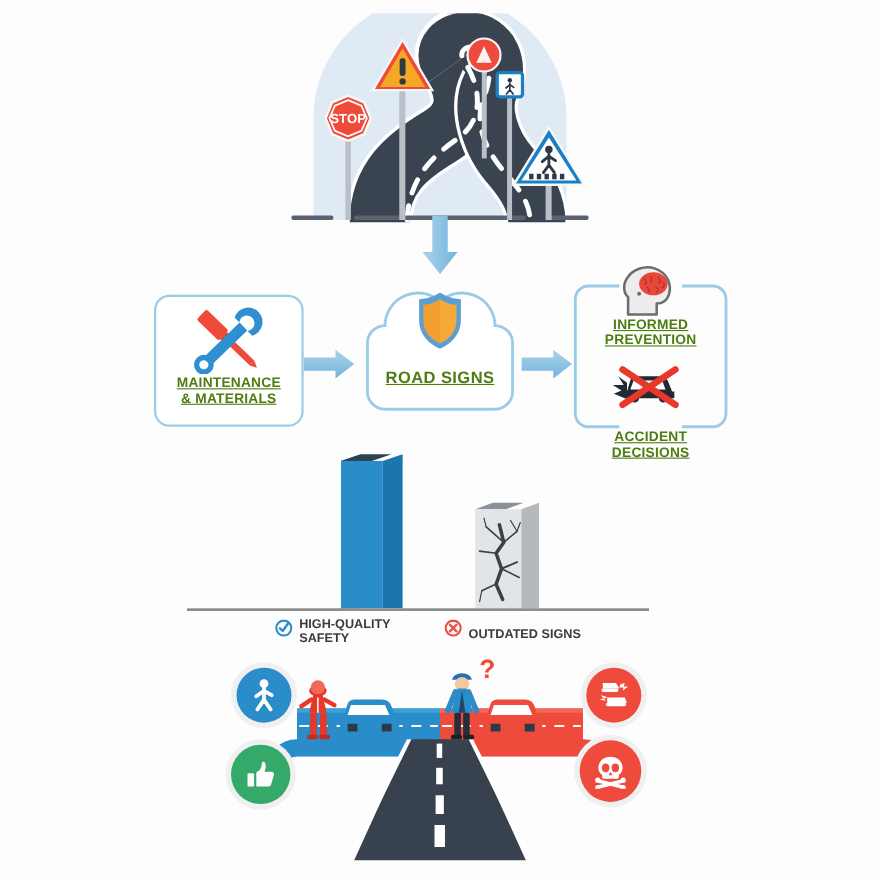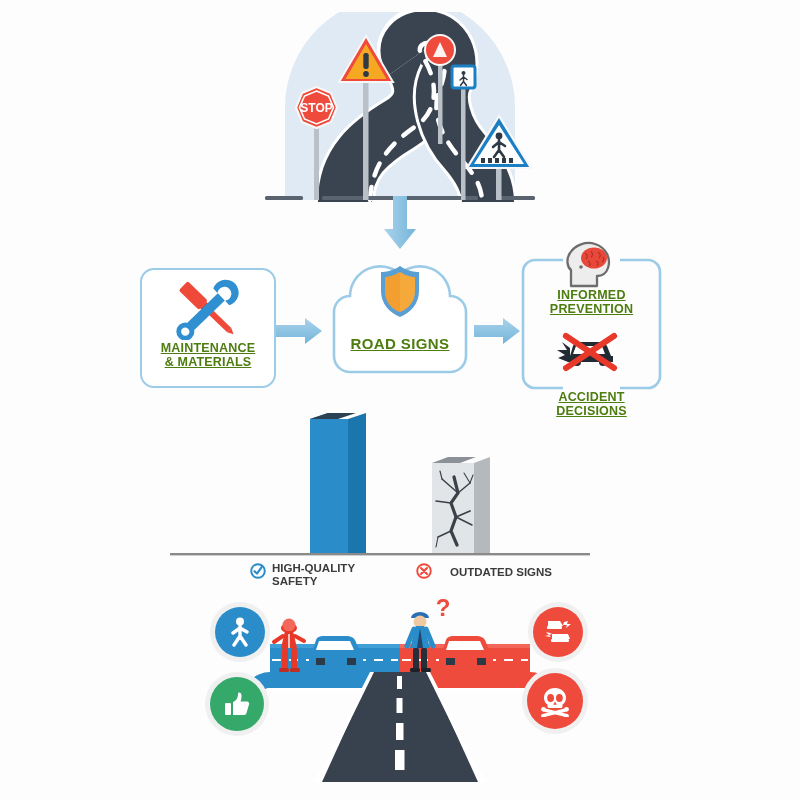--- a/index.html
+++ b/index.html
@@ -275,21 +275,21 @@
         <circle cx="8" cy="8" r="6.8" fill="none" stroke="#2a8cc8" stroke-width="1.9"></circle>
         <path d="M4.5,8.2 L7,10.6 L12,3.6" fill="none" stroke="#2a8cc8" stroke-width="2.1" stroke-linecap="round" stroke-linejoin="round"></path>
       </svg>
     </span>
     <span class="legend-txt" style="flex:1;">
       <span>HIGH-QUALITY</span><br>
       <span>SAFETY</span>
     </span>
   </div>
 
-  <div class="abs" style="left:416px;top:562px;width:150px;display:flex;align-items:center;gap:18px;">
+  <div class="abs" style="left:404px;top:562px;width:150px;display:flex;align-items:flex-end;gap:6px;">
     <span style="flex:0 0 auto;margin-top:1px;">
       <svg width="16" height="16" viewBox="0 0 16 16">
         <circle cx="8" cy="8" r="6.8" fill="none" stroke="#ee4b3c" stroke-width="1.9"></circle>
         <path d="M5,5 L11,11 M11,5 L5,11" stroke="#ee4b3c" stroke-width="2.1" stroke-linecap="round"></path>
       </svg>
     </span>
     <span class="legend-txt" style="text-align:left;flex:1;">OUTDATED SIGNS</span>
   </div>
 
   <div class="abs" style="left:190px;top:592px;width:420px;height:200px;">

